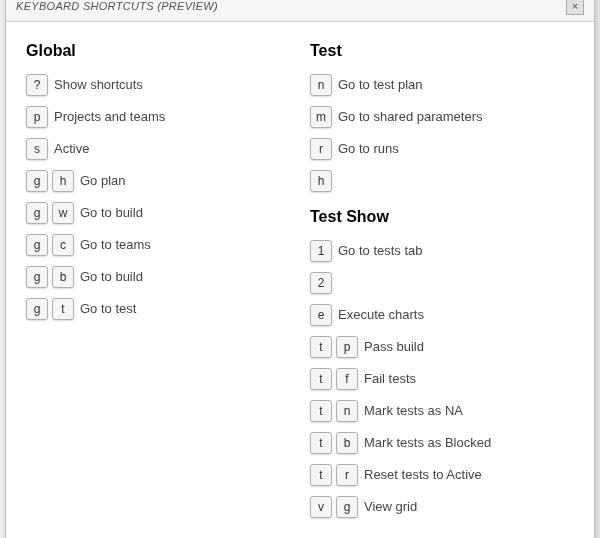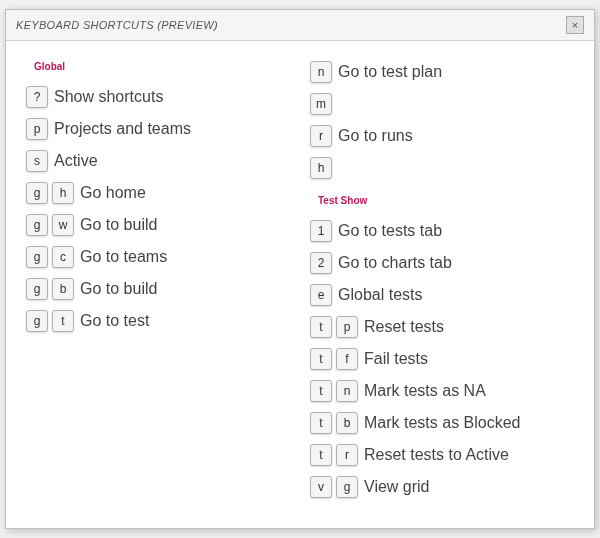--- a/index.html
+++ b/index.html
@@ -60,25 +60,24 @@
       display: flex;
       padding: 20px 20px 20px 20px;
       gap: 20px;
     }
 
     .column {
       flex: 1;
     }
 
     .section-title {
-      font-size: 10px;
+      font-size: 16px;
       font-weight: bold;
-      color: #be185d;
+      color: #000000;
       margin-bottom: 14px;
-      margin-left: 8px;
     }
 
     .shortcut-row {
       display: flex;
       align-items: center;
       margin-bottom: 10px;
       gap: 6px;
     }
 
     .key {
@@ -98,21 +97,21 @@
     }
 
     .key-pair {
       display: flex;
       align-items: center;
       gap: 4px;
     }
 
     .shortcut-label {
       color: #444;
-      font-size: 16px;
+      font-size: 13px;
     }
 
     .section-gap {
       margin-top: 16px;
     }
   </style>
 </head>
 <body>
 
 <div class="dialog">
@@ -144,21 +143,21 @@
           <span class="key">s</span>
         </div>
         <span class="shortcut-label">Active</span>
       </div>
 
       <div class="shortcut-row">
         <div class="key-pair">
           <span class="key">g</span>
           <span class="key">h</span>
         </div>
-        <span class="shortcut-label">Go home</span>
+        <span class="shortcut-label">Go plan</span>
       </div>
 
       <div class="shortcut-row">
         <div class="key-pair">
           <span class="key">g</span>
           <span class="key">w</span>
         </div>
         <span class="shortcut-label">Go to build</span>
       </div>
 
@@ -181,32 +180,34 @@
       <div class="shortcut-row">
         <div class="key-pair">
           <span class="key">g</span>
           <span class="key">t</span>
         </div>
         <span class="shortcut-label">Go to test</span>
       </div>
     </div>
 
     <div class="column">
+      <div class="section-title">Test</div>
 
       <div class="shortcut-row">
         <div class="key-pair">
           <span class="key">n</span>
         </div>
         <span class="shortcut-label">Go to test plan</span>
       </div>
 
       <div class="shortcut-row">
         <div class="key-pair">
           <span class="key">m</span>
         </div>
+        <span class="shortcut-label">Go to shared parameters</span>
       </div>
 
       <div class="shortcut-row">
         <div class="key-pair">
           <span class="key">r</span>
         </div>
         <span class="shortcut-label">Go to runs</span>
       </div>
 
       <div class="shortcut-row">
@@ -222,36 +223,35 @@
         <div class="key-pair">
           <span class="key">1</span>
         </div>
         <span class="shortcut-label">Go to tests tab</span>
       </div>
 
       <div class="shortcut-row">
         <div class="key-pair">
           <span class="key">2</span>
         </div>
-        <span class="shortcut-label">Go to charts tab</span>
       </div>
 
       <div class="shortcut-row">
         <div class="key-pair">
           <span class="key">e</span>
         </div>
-        <span class="shortcut-label">Global tests</span>
+        <span class="shortcut-label">Execute charts</span>
       </div>
 
       <div class="shortcut-row">
         <div class="key-pair">
           <span class="key">t</span>
           <span class="key">p</span>
         </div>
-        <span class="shortcut-label">Reset tests</span>
+        <span class="shortcut-label">Pass build</span>
       </div>
 
       <div class="shortcut-row">
         <div class="key-pair">
           <span class="key">t</span>
           <span class="key">f</span>
         </div>
         <span class="shortcut-label">Fail tests</span>
       </div>
 

